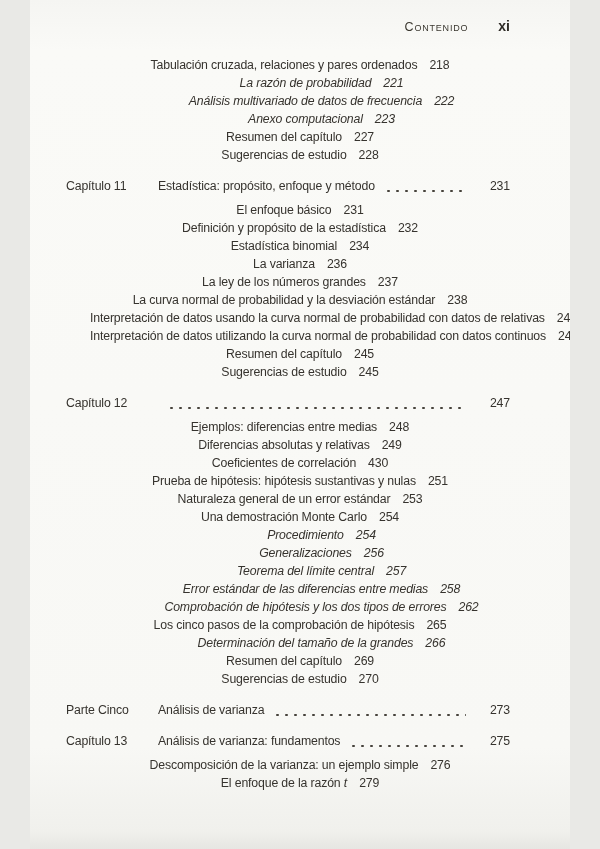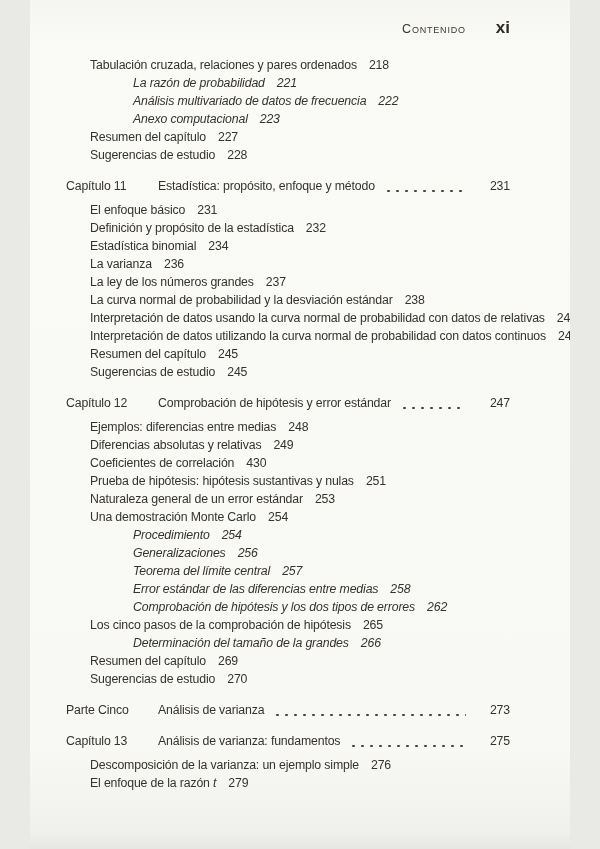--- a/index.html
+++ b/index.html
@@ -15,23 +15,23 @@
     overflow:hidden;
   }
   .header{
     display:flex;justify-content:flex-end;align-items:baseline;
     gap:30px;margin-bottom:22px;height:16px;
   }
   .running-head{
     font-variant:small-caps;
     font-size:12.5px;letter-spacing:0.8px;color:#3a372f;
   }
-  .folio{font-weight:bold;font-size:17px;color:#2e2b26;}
+  .folio{font-weight:bold;font-size:14px;color:#2e2b26;}
   .toc{font-size:12.3px;line-height:18px;letter-spacing:-0.15px;}
-  .toc-entry{white-space:nowrap;}
+  .toc-entry{white-space:nowrap;text-align:center;}
   .toc-entry.lvl1{padding-left:24px;}
   .toc-entry.lvl2{padding-left:67px;font-style:italic;}
   .entry-page{margin-left:12px;}
   .toc-heading-row{
     display:flex;align-items:center;
     margin-top:13px;margin-bottom:6px;
     white-space:nowrap;
   }
   .head-label{flex:0 0 92px;}
   .head-title{flex:0 0 auto;}
@@ -73,21 +73,20 @@
       <div class="toc-entry lvl1"><span>Estadística binomial</span><span class="entry-page">234</span></div>
       <div class="toc-entry lvl1"><span>La varianza</span><span class="entry-page">236</span></div>
       <div class="toc-entry lvl1"><span>La ley de los números grandes</span><span class="entry-page">237</span></div>
       <div class="toc-entry lvl1"><span>La curva normal de probabilidad y la desviación estándar</span><span class="entry-page">238</span></div>
       <div class="toc-entry lvl1"><span>Interpretación de datos usando la curva normal de probabilidad con datos de relativas</span><span class="entry-page">241</span></div>
       <div class="toc-entry lvl1"><span>Interpretación de datos utilizando la curva normal de probabilidad con datos continuos</span><span class="entry-page">242</span></div>
       <div class="toc-entry lvl1"><span>Resumen del capítulo</span><span class="entry-page">245</span></div>
       <div class="toc-entry lvl1"><span>Sugerencias de estudio</span><span class="entry-page">245</span></div>
       <div class="toc-heading-row">
         <span class="head-label">Capítulo 12</span>
-        <span class="head-title">Comprobación de hipótesis y error estándar</span>
         <span class="dot-leader"></span>
         <span class="head-page">247</span>
       </div>
       <div class="toc-entry lvl1"><span>Ejemplos: diferencias entre medias</span><span class="entry-page">248</span></div>
       <div class="toc-entry lvl1"><span>Diferencias absolutas y relativas</span><span class="entry-page">249</span></div>
       <div class="toc-entry lvl1"><span>Coeficientes de correlación</span><span class="entry-page">430</span></div>
       <div class="toc-entry lvl1"><span>Prueba de hipótesis: hipótesis sustantivas y nulas</span><span class="entry-page">251</span></div>
       <div class="toc-entry lvl1"><span>Naturaleza general de un error estándar</span><span class="entry-page">253</span></div>
       <div class="toc-entry lvl1"><span>Una demostración Monte Carlo</span><span class="entry-page">254</span></div>
       <div class="toc-entry lvl2"><span>Procedimiento</span><span class="entry-page">254</span></div>

